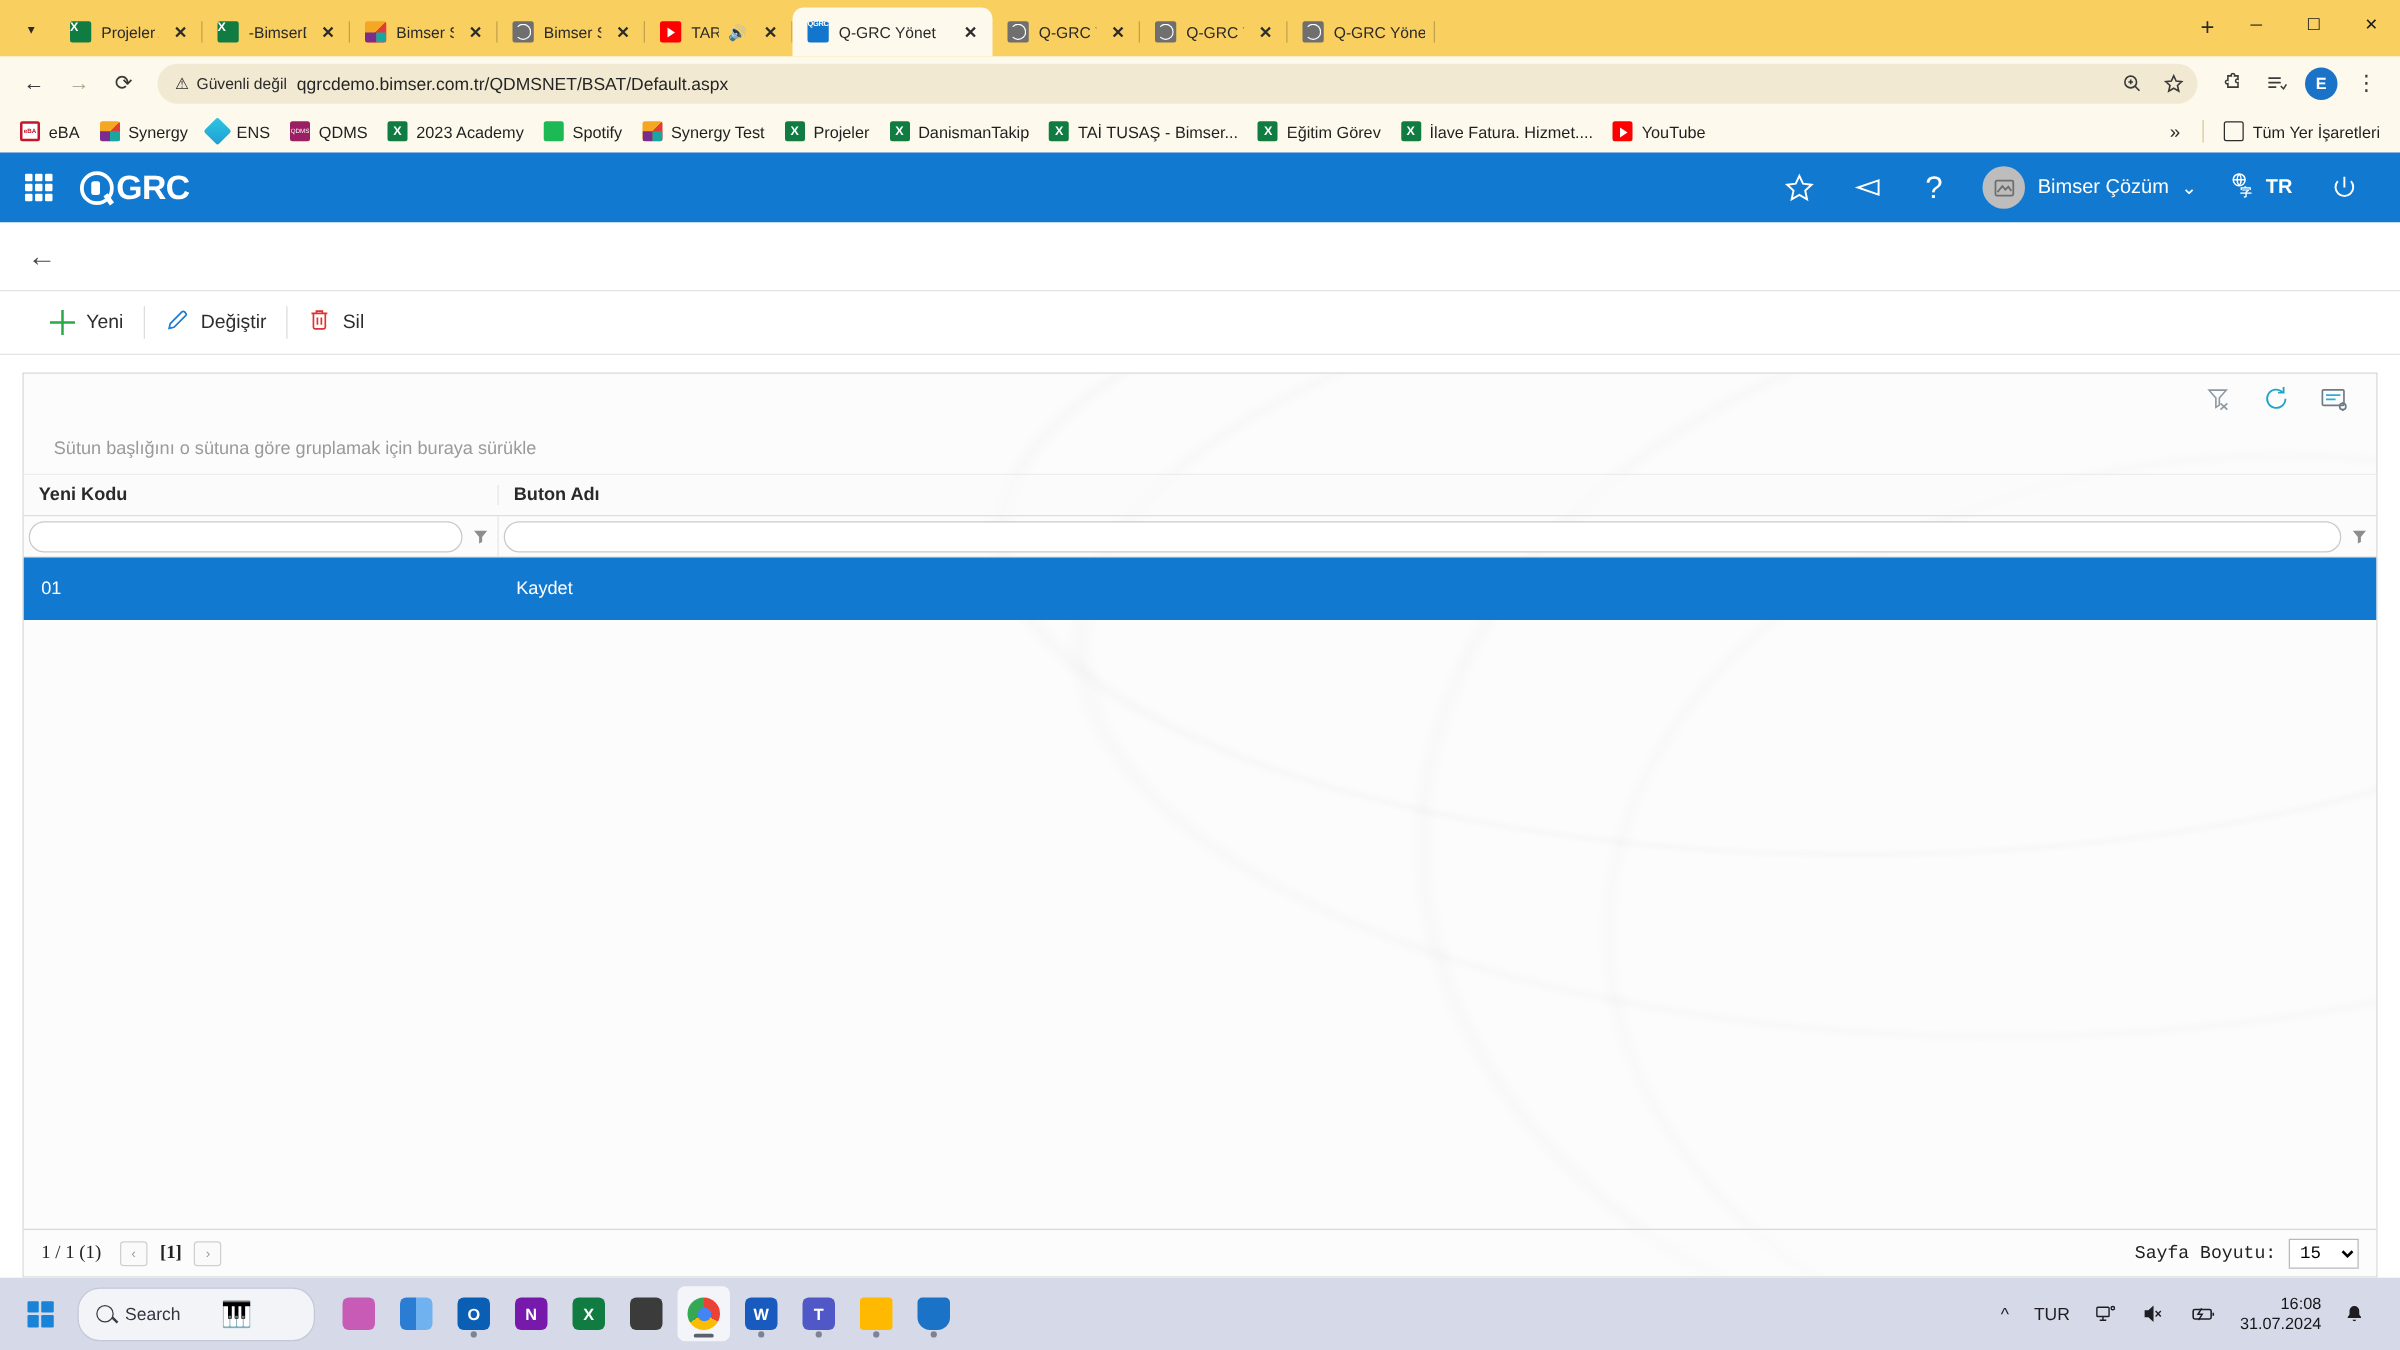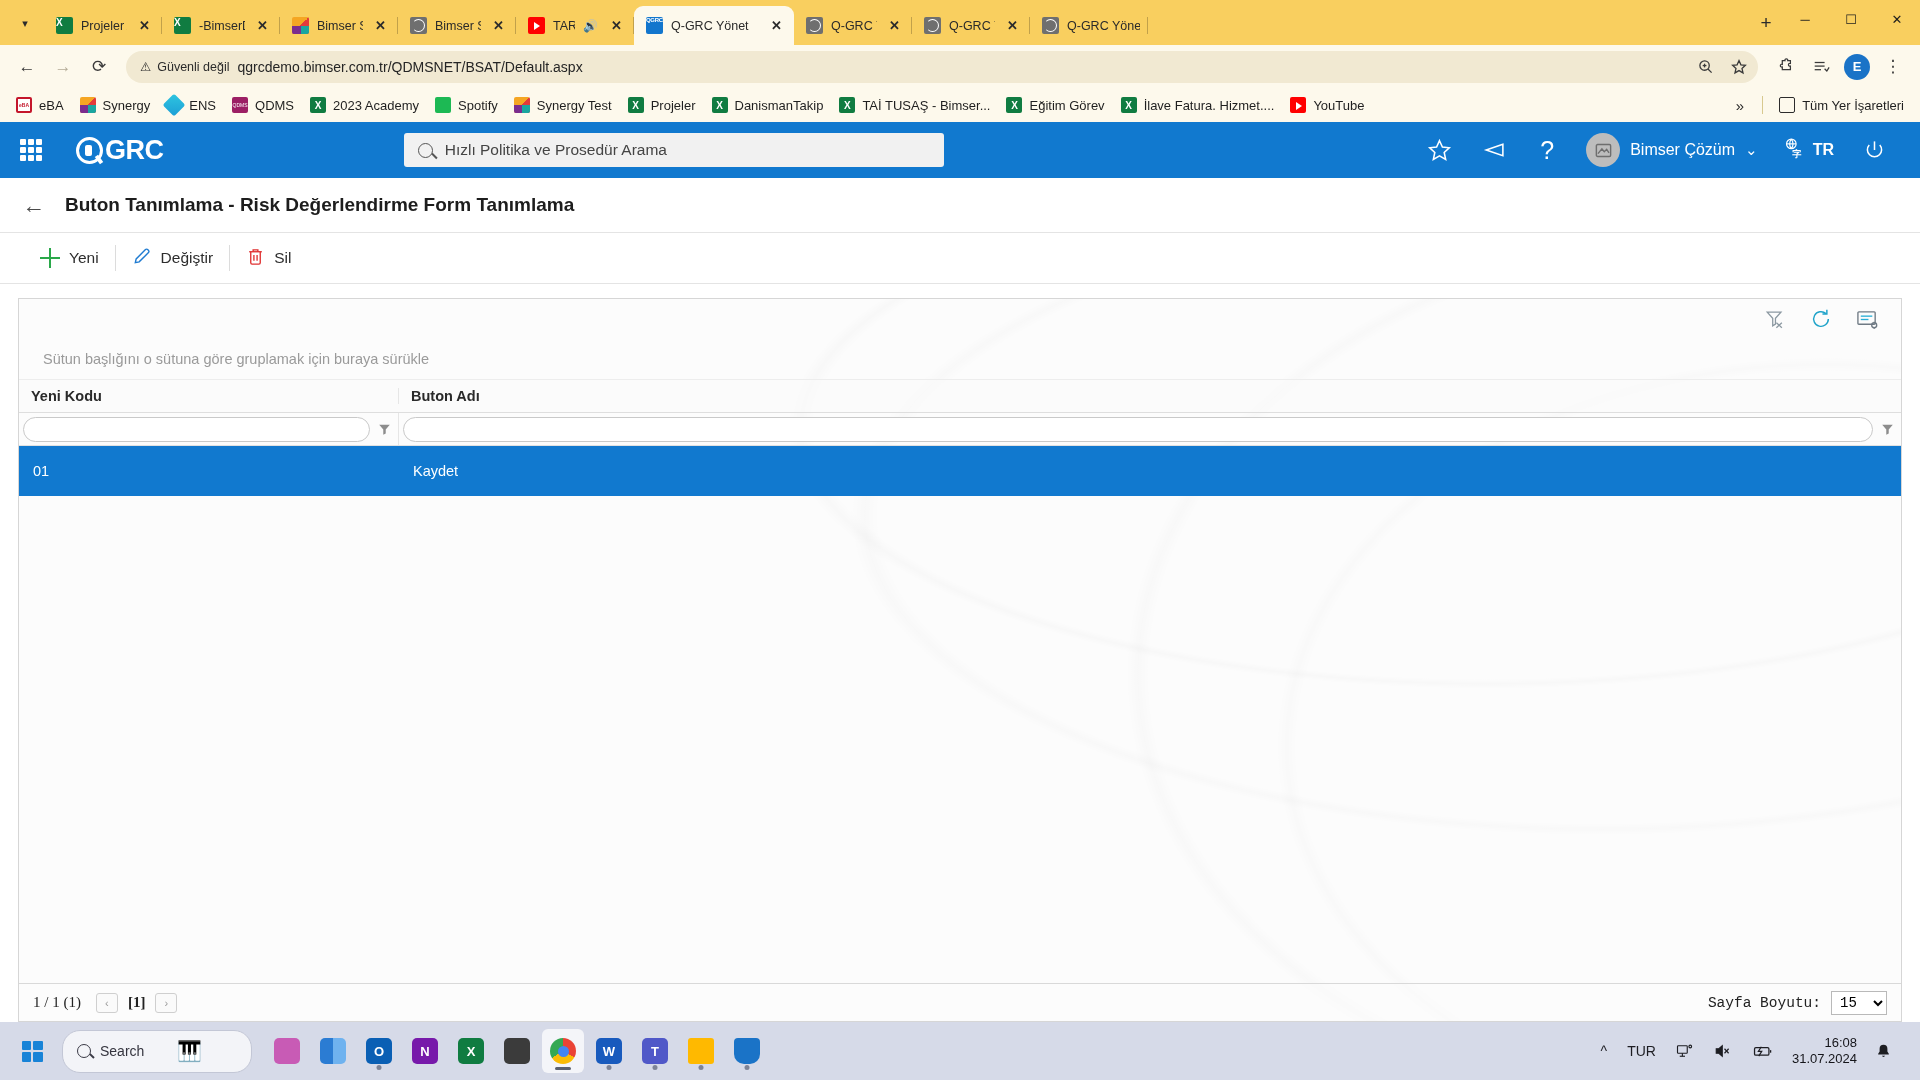--- a/index.html
+++ b/index.html
@@ -84,21 +84,21 @@
   .bi-qdms{ background:#9c1f64; color:#fff; font-size:5px; display:flex; align-items:center; justify-content:center; }
   .bi-spotify{ background:#1db954; border-radius:50%; }
   .bi-folder{ width:17px; height:14px; background:none; border:1.7px solid #2c2c2c; border-radius:2px; }
   .bm-overflow { margin-left:auto; display:flex; align-items:center; gap:4px; }
   .chev { padding:4px 10px; font-size:15px; color:#2b2b2b; cursor:pointer; border-radius:5px;}
   .bm-sep { width:1px; height:18px; background:#d8c98f; margin:0 4px; }
 
   
   .app { flex:1; background:#fff; display:flex; flex-direction:column; min-height:0; }
 
-  .appbar { height:56px; background:#1179cf; display:flex; align-items:center; padding:0 18px; gap:12px; flex:0 0 56px; }
+  .appbar { height:56px; background:#1179cf; display:flex; align-items:center; padding:0 18px; gap:0; flex:0 0 56px; }
   .grid-icon { width:26px; height:26px; display:grid; grid-template-columns:repeat(3,1fr); grid-template-rows:repeat(3,1fr);
       gap:2.5px; padding:2px; cursor:pointer; }
   .grid-icon i { background:#fff; border-radius:1px; display:block; }
   .brand { display:flex; align-items:center; margin-left:20px; color:#fff; font-size:27px; font-weight:700; letter-spacing:-.5px; }
   .brand .qmark { width:27px; height:27px; border:3px solid #fff; border-radius:50%; margin-right:2px; position:relative; }
   .brand .qmark::before{ content:""; position:absolute; width:7px; height:11px; background:#fff; border-radius:2px;
      left:6px; top:5px; }
   .brand .qmark::after{ content:""; position:absolute; width:4px; height:9px; background:#fff;
      right:-1px; bottom:-3px; transform:rotate(-35deg); }
   .searchwrap { margin-left:auto; margin-right:auto; width:540px; height:34px; background:#f1f1f1; border-radius:3px;
@@ -381,24 +381,20 @@
           <i></i>
           <i></i>
           <i></i>
           <i></i>
           <i></i>
       </div>
       <div class="brand">
         <span class="qmark"></span>
         <span>GRC</span>
       </div>
-      <div class="searchwrap">
-        <span class="mag"></span>
-        <span>Hızlı Politika ve Prosedür Arama</span>
-      </div>
       <div class="appbar-right">
         <div class="abtn">
           <svg width="25" height="25" viewBox="0 0 24 24" fill="none" stroke="#fff" stroke-width="1.5">
             <polygon points="12,2.6 14.8,8.6 21.4,9.4 16.5,13.9 17.9,20.6 12,17.2 6.1,20.6 7.5,13.9 2.6,9.4 9.2,8.6"></polygon>
           </svg>
         </div>
         <div class="abtn">
           <svg width="25" height="25" viewBox="0 0 24 24" fill="none" stroke="#fff" stroke-width="1.5">
             <path d="M21 6 L5 11.5 L21 17 Z"></path>
           </svg>
@@ -429,21 +425,20 @@
           <svg width="23" height="23" viewBox="0 0 24 24" fill="none" stroke="#fff" stroke-width="1.6">
             <path d="M6.5 6.2a7.4 7.4 0 1 0 11 0"></path>
               <line x1="12" y1="2.5" x2="12" y2="11.5"></line>
           </svg>
         </div>
       </div>
     </div>
 
     <div class="pagehead">
       <span class="backarrow">←</span>
-      <span class="pagetitle">Buton Tanımlama - Risk Değerlendirme Form Tanımlama</span>
     </div>
 
     <div class="toolbar">
       <div class="tbtn">
         <span class="ic-plus"></span>
         <span>Yeni</span>
       </div>
       <div class="tb-sep"></div>
       <div class="tbtn">
         <span>

